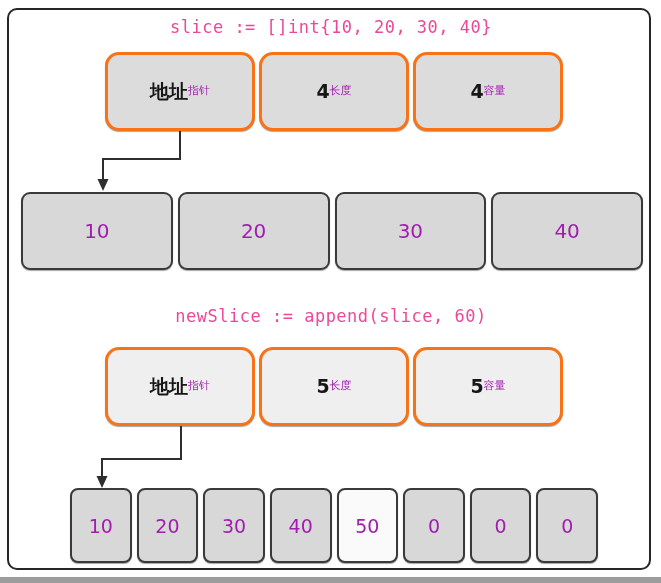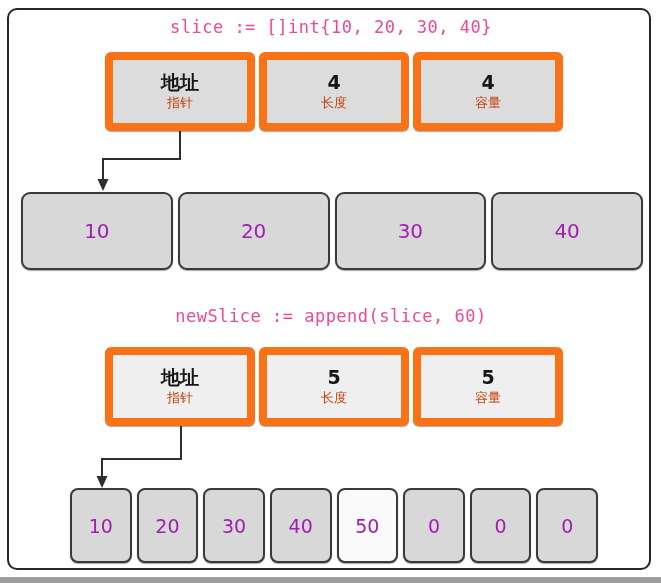--- a/index.html
+++ b/index.html
@@ -38,34 +38,34 @@
   .header-row{
     position:absolute;
     left:105px;width:458px;height:79px;
     display:flex;gap:4px;
     box-sizing:border-box;
   }
   .header-row-1{top:52px;}
   .header-row-2{top:347px;}
   .hcell{
     flex:1;
-    border:8px solid #f97316;
-    border-radius:6px;
+    border:3px solid #f97316;
+    border-radius:14px;
     box-sizing:border-box;
-    display:flex;flex-direction:column;
+    display:flex;
     align-items:center;justify-content:center;
     box-shadow:0 1px 1px rgba(0,0,0,0.35);
   }
   .header-row-1 .hcell{background:#dcdcdc;}
   .header-row-2 .hcell{background:#efefef;}
   .hcell .primary{
     font-size:19px;font-weight:bold;color:#161616;line-height:1.25;
   }
   .hcell .secondary{
-    font-size:13px;color:#c2410c;line-height:1.3;text-align:center;
+    font-size:11px;color:#a21caf;line-height:1.3;text-align:center;
   }
   .array-row{
     position:absolute;
     display:flex;gap:5px;
     box-sizing:border-box;
   }
   .array-row-1{left:21px;top:192px;width:622px;height:78px;}
   .array-row-2{left:70px;top:488px;width:528px;height:75px;}
   .acell{
     flex:1;

